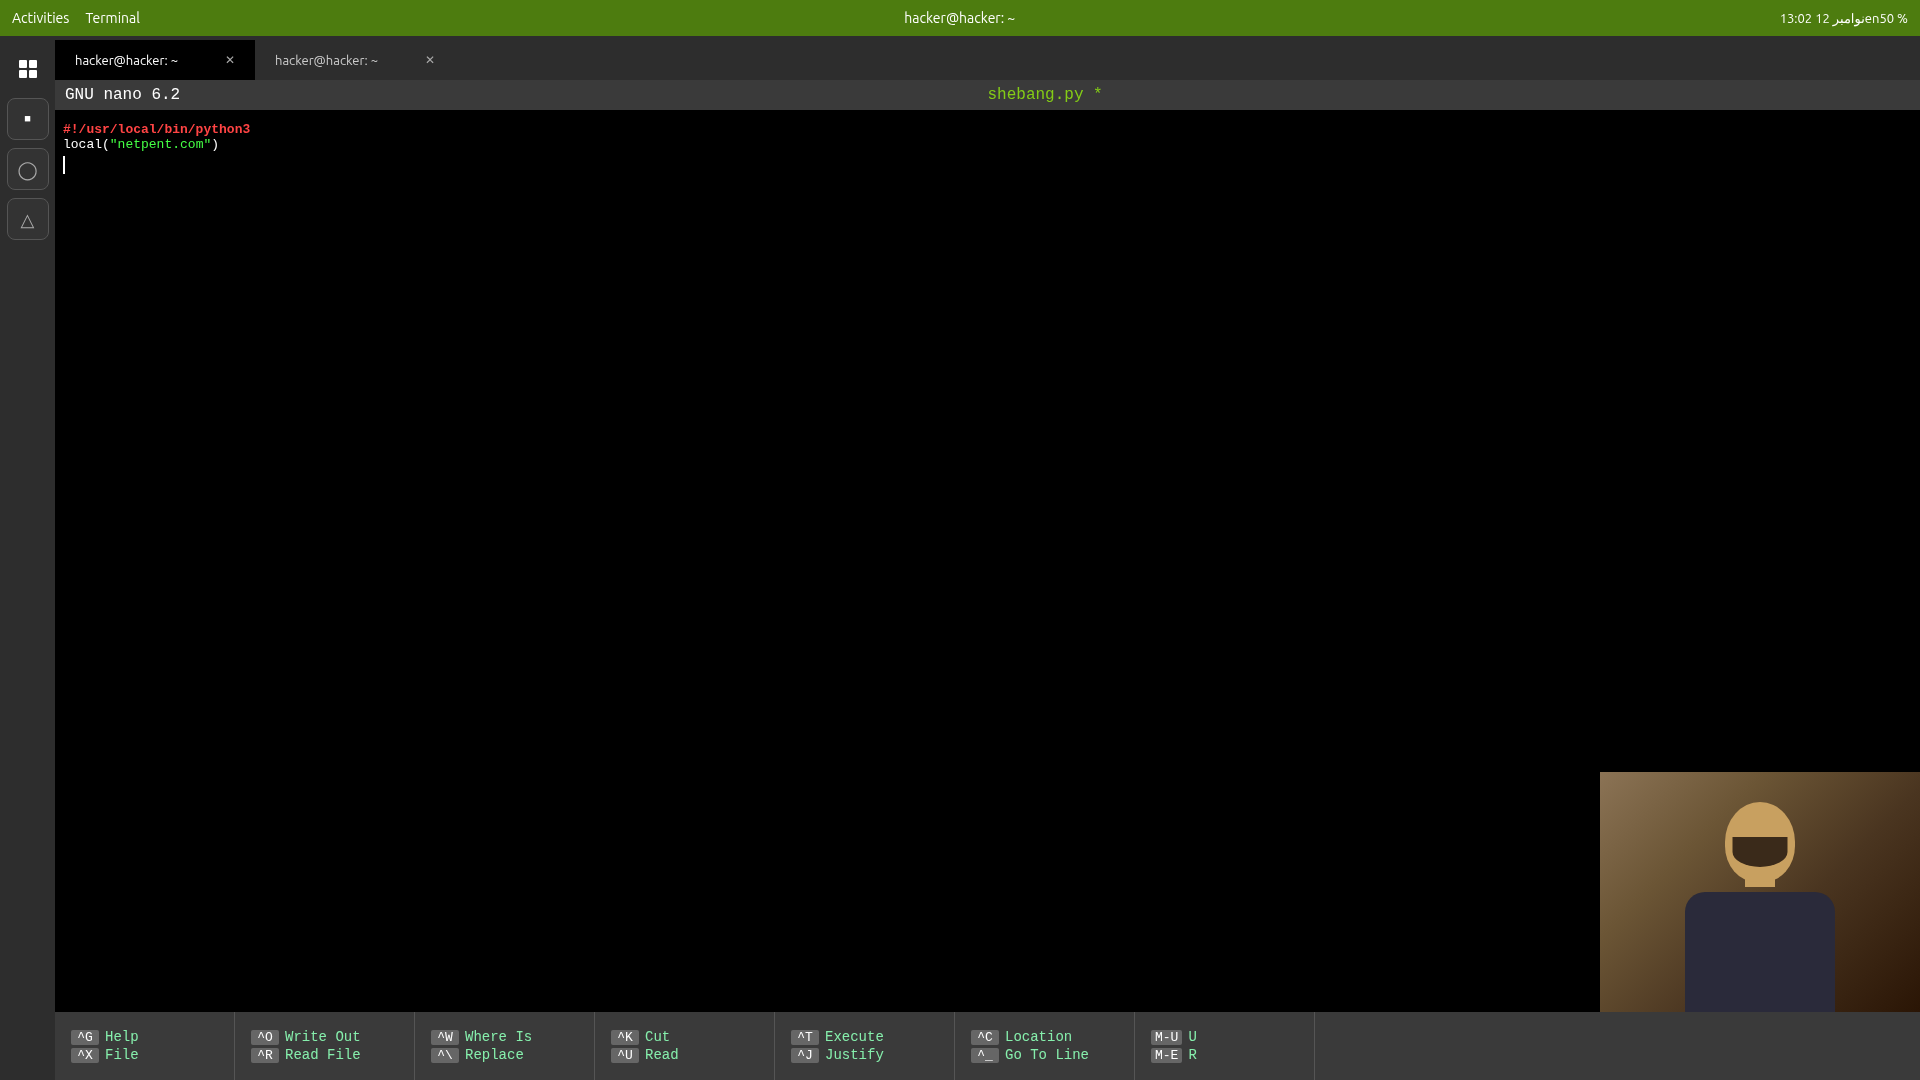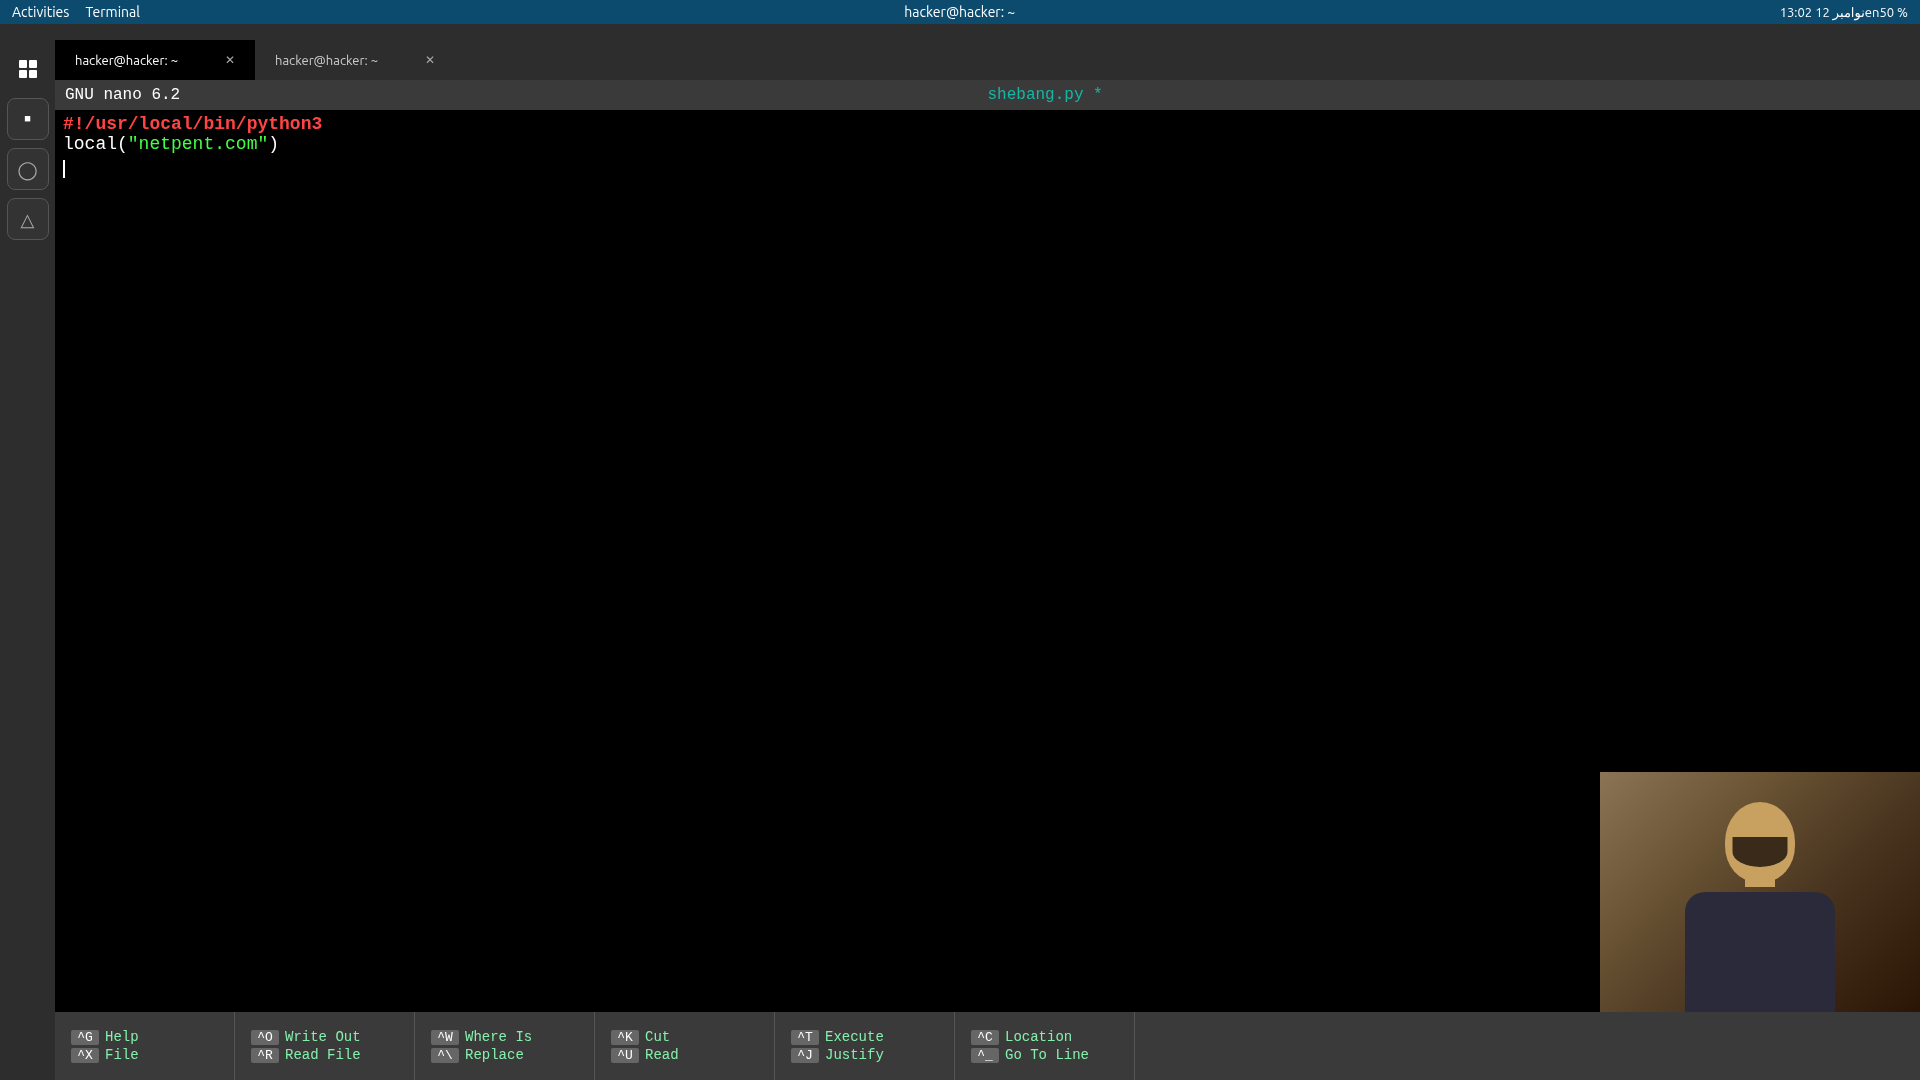--- a/index.html
+++ b/index.html
@@ -8,22 +8,22 @@
       height: 1080px;
       overflow: hidden;
       font-family: 'Ubuntu', sans-serif;
       background: #2d2d2d;
       position: relative;
     }
 
     
     .system-bar {
       width: 100%;
-      height: 24px;
-      background: #0c4a6e;
+      height: 36px;
+      background: #4d7c0f;
       display: flex;
       align-items: center;
       justify-content: space-between;
       padding: 0 12px;
       position: absolute;
       top: 0;
       left: 0;
       z-index: 100;
     }
     .system-bar-left {
@@ -110,31 +110,31 @@
       justify-content: space-between;
       padding: 2px 10px;
       font-family: 'Courier New', Courier, monospace;
       font-size: 16px;
       height: 30px;
     }
     .nano-version {
       color: #fff;
     }
     .nano-filename {
-      color: #14b8a6;
+      color: #84cc16;
     }
 
     
     .editor-content {
       flex: 1;
       background: #000;
-      padding: 4px 8px;
+      padding: 12px 8px;
       color: #fff;
       font-family: 'Courier New', Courier, monospace;
-      font-size: 18px;
+      font-size: 13px;
       position: relative;
     }
     .line-shebang {
       color: #ff4444;
       font-weight: bold;
     }
     .line-print {
       color: #fff;
     }
     .line-print .string {
@@ -419,20 +419,30 @@
       <div class="shortcut-group">
         <div class="shortcut-item">
           <span class="shortcut-key">^C</span>
           <span class="shortcut-label">Location</span>
         </div>
         <div class="shortcut-item">
           <span class="shortcut-key">^_</span>
           <span class="shortcut-label">Go To Line</span>
         </div>
       </div>
+      <div class="shortcut-group">
+        <div class="shortcut-item">
+          <span class="shortcut-key">M-U</span>
+          <span class="shortcut-label">U</span>
+        </div>
+        <div class="shortcut-item">
+          <span class="shortcut-key">M-E</span>
+          <span class="shortcut-label">R</span>
+        </div>
+      </div>
     </div>
   </div>
 </div>
 
 <div class="webcam-overlay">
   <div class="webcam-bg"></div>
   <div class="person-body"></div>
   <div class="person-neck"></div>
   <div class="person-head">
     <div class="person-beard"></div>

